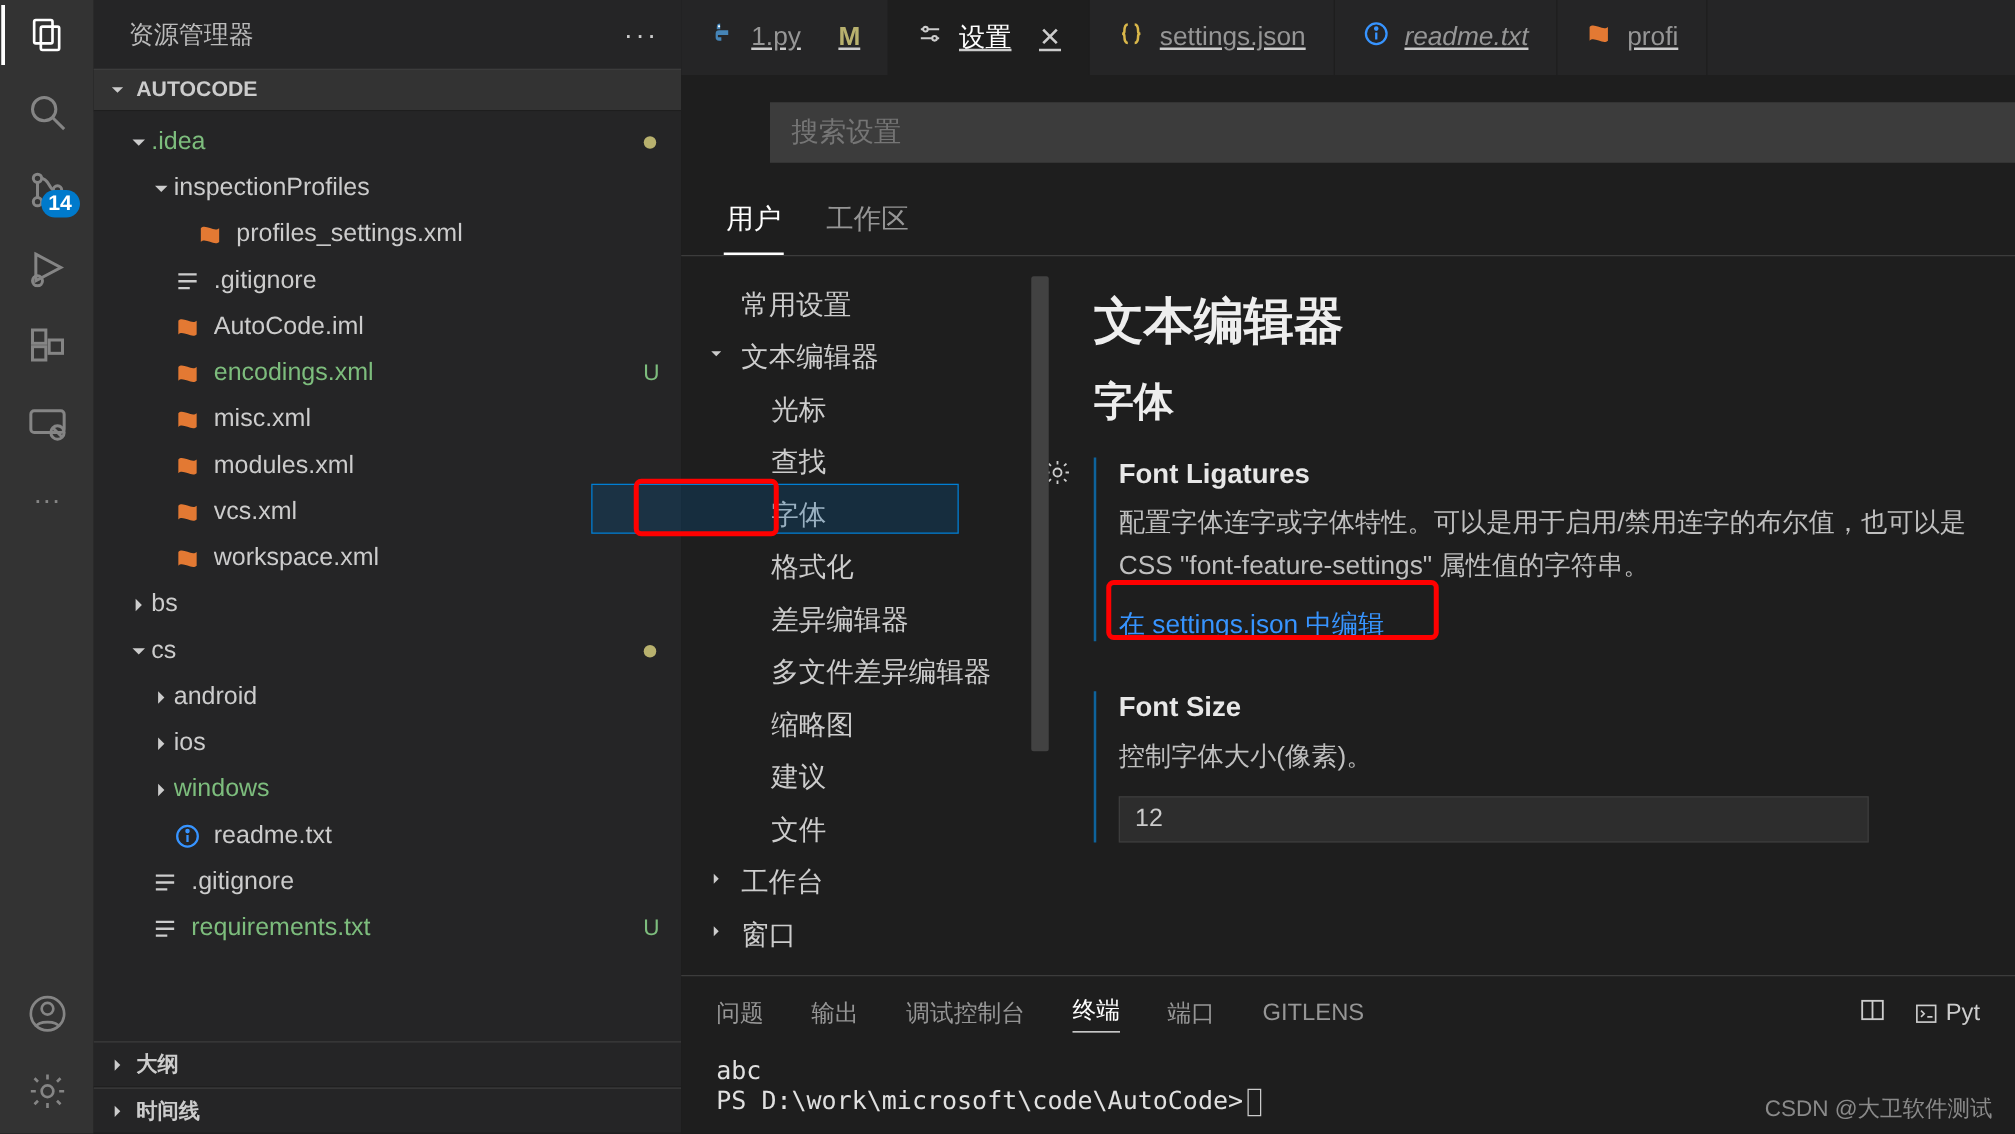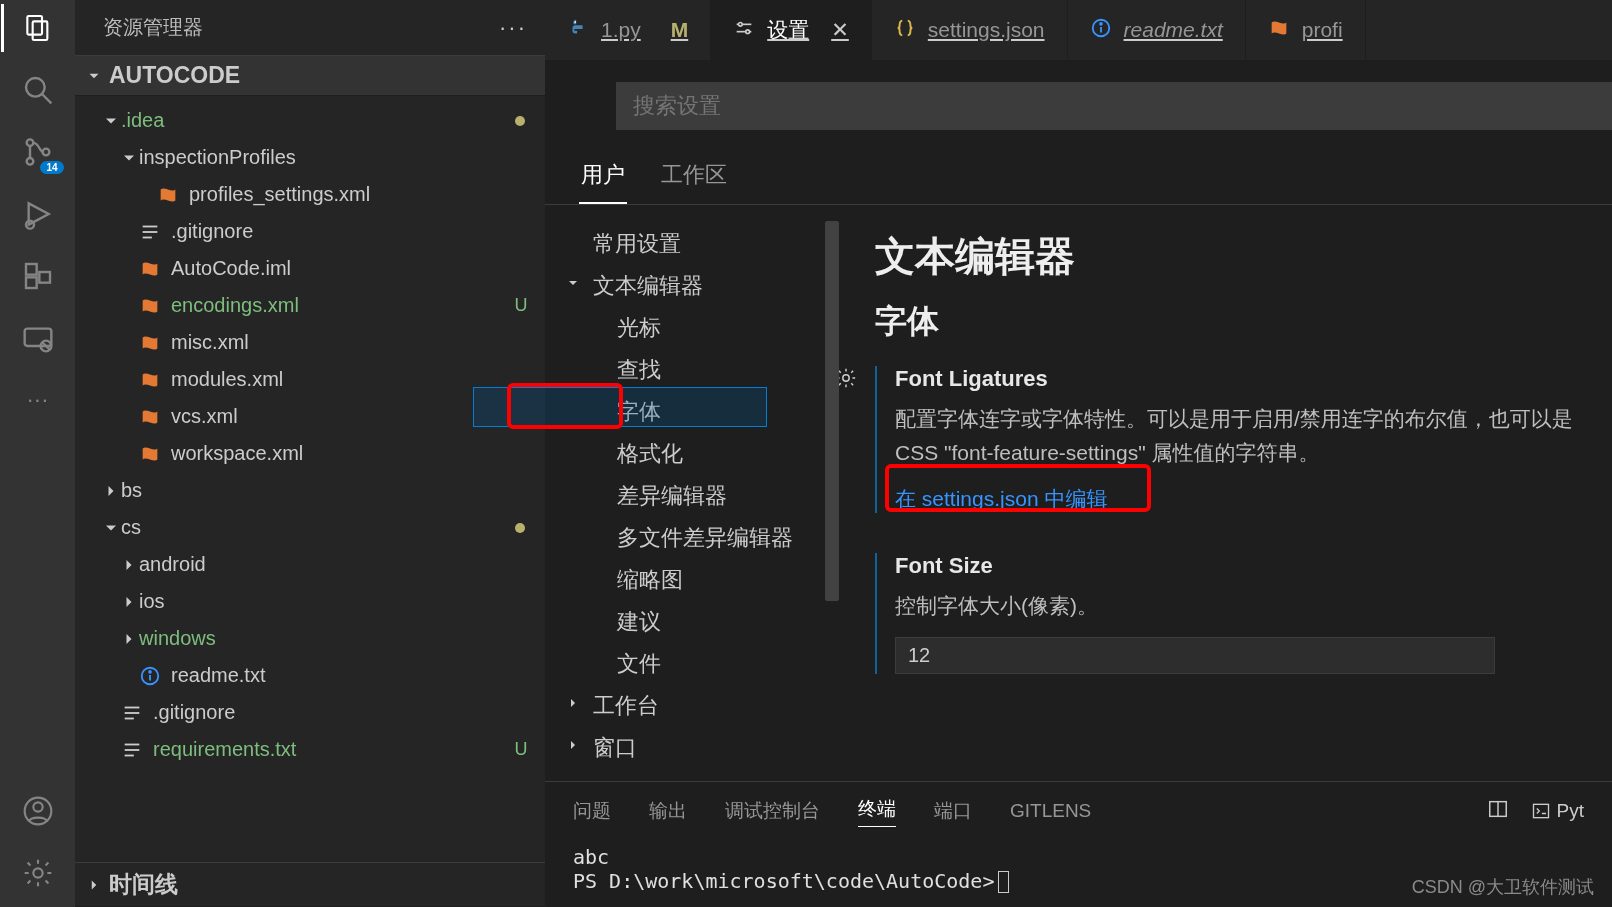--- a/index.html
+++ b/index.html
@@ -11,26 +11,26 @@
   overflow: hidden;
   display: flex;
 }
 .activity-bar {
   width: 75px; background: #333333; display: flex; flex-direction: column;
   align-items: center; padding-top: 12px; gap: 30px; flex-shrink: 0;
 }
 .activity-bar .icon { width: 32px; height: 32px; color: #858585; cursor: pointer; position: relative; display:flex; align-items:center; justify-content:center;}
 .activity-bar .icon.active { color: #ffffff; }
 .activity-bar .icon.active::before { content:""; position:absolute; left:-21px; top:-8px; width:3px; height:48px; background:#fff;}
-.badge { position:absolute; bottom:-6px; right:-10px; background:#007acc; color:#fff; border-radius:12px; font-size:10px; padding:1px 6px; font-weight:600;}
+.badge { position:absolute; bottom:-6px; right:-10px; background:#007acc; color:#fff; border-radius:12px; font-size:17px; padding:1px 6px; font-weight:600;}
 .activity-spacer { flex:1; }
 .sidebar { width: 470px; background:#252526; display:flex; flex-direction:column; flex-shrink:0;}
 .sidebar-header { display:flex; justify-content:space-between; align-items:center; padding: 14px 18px 14px 28px; color:#bbbbbb; font-size:20px;}
 .dots { color:#ccc; font-size:22px; letter-spacing:2px; cursor:pointer;}
-.section-title { background:#333; border-top:1px solid #3c3c3c; border-bottom:1px solid #1e1e1e; padding:6px 10px; display:flex; align-items:center; font-weight:700; color:#ccc; font-size:23px; cursor:pointer;}
+.section-title { background:#333; border-top:1px solid #3c3c3c; border-bottom:1px solid #1e1e1e; padding:6px 10px; display:flex; align-items:center; font-weight:700; color:#ccc; font-size:17px; cursor:pointer;}
 .section-title.collapsed-sec { background:#252526;}
 .chev { width:18px; height:18px; margin-right:6px; display:inline-flex; align-items:center; justify-content:center;}
 .tree { flex:1; overflow-y:auto; font-size:20px; padding-top:6px; padding-bottom:6px;}
 .tree::-webkit-scrollbar{width:14px;} .tree::-webkit-scrollbar-thumb{background:#424242;}
 .row { display:flex; align-items:center; height:37px; padding-right:12px; cursor:pointer;}
 .tw { width:20px; display:inline-flex; align-items:center; justify-content:center; flex-shrink:0;}
 .fi { width:22px; height:22px; margin-right:10px; display:inline-flex; align-items:center; justify-content:center; flex-shrink:0;}
 .lbl { flex:1; white-space:nowrap; overflow:hidden; text-overflow:ellipsis; color:#ccc;}
 .lbl.green { color:#7dbd7d;}
 .stat { width:24px; text-align:center; font-size:18px;}
@@ -322,20 +322,28 @@
         <span class="lbl green">requirements.txt</span>
         <span class="stat u">U</span>
       </div>
     </div>
   <div class="section-title collapsed-sec">
     <span class="chev">
         <svg viewBox="0 0 16 16" fill="currentColor">
           <path d="M6 4l4 4-4 4z"></path>
         </svg>
       </span>
+    <span>大纲</span>
+  </div>
+  <div class="section-title collapsed-sec">
+    <span class="chev">
+        <svg viewBox="0 0 16 16" fill="currentColor">
+          <path d="M6 4l4 4-4 4z"></path>
+        </svg>
+      </span>
     <span>时间线</span>
   </div>
 </div>
 
 <div class="editor">
   <div class="tabs" id="tabs">
       <div class="tab">
         <span><svg width="22" height="22" viewBox="0 0 24 24">
             <path fill="#4584b6" d="M10 3h4c2 0 3 1 3 3v3H9c-2 0-3 1-3 3v3c0 2 1 3 3 3h2v-3H8v-2h9V6c0-2-1-3-3-3h-4C8 3 7 4 7 6v2h3V6c0-1 0-1 0-1z"></path>
             <circle cx="9" cy="5.5" r="1" fill="#fff"></circle>

